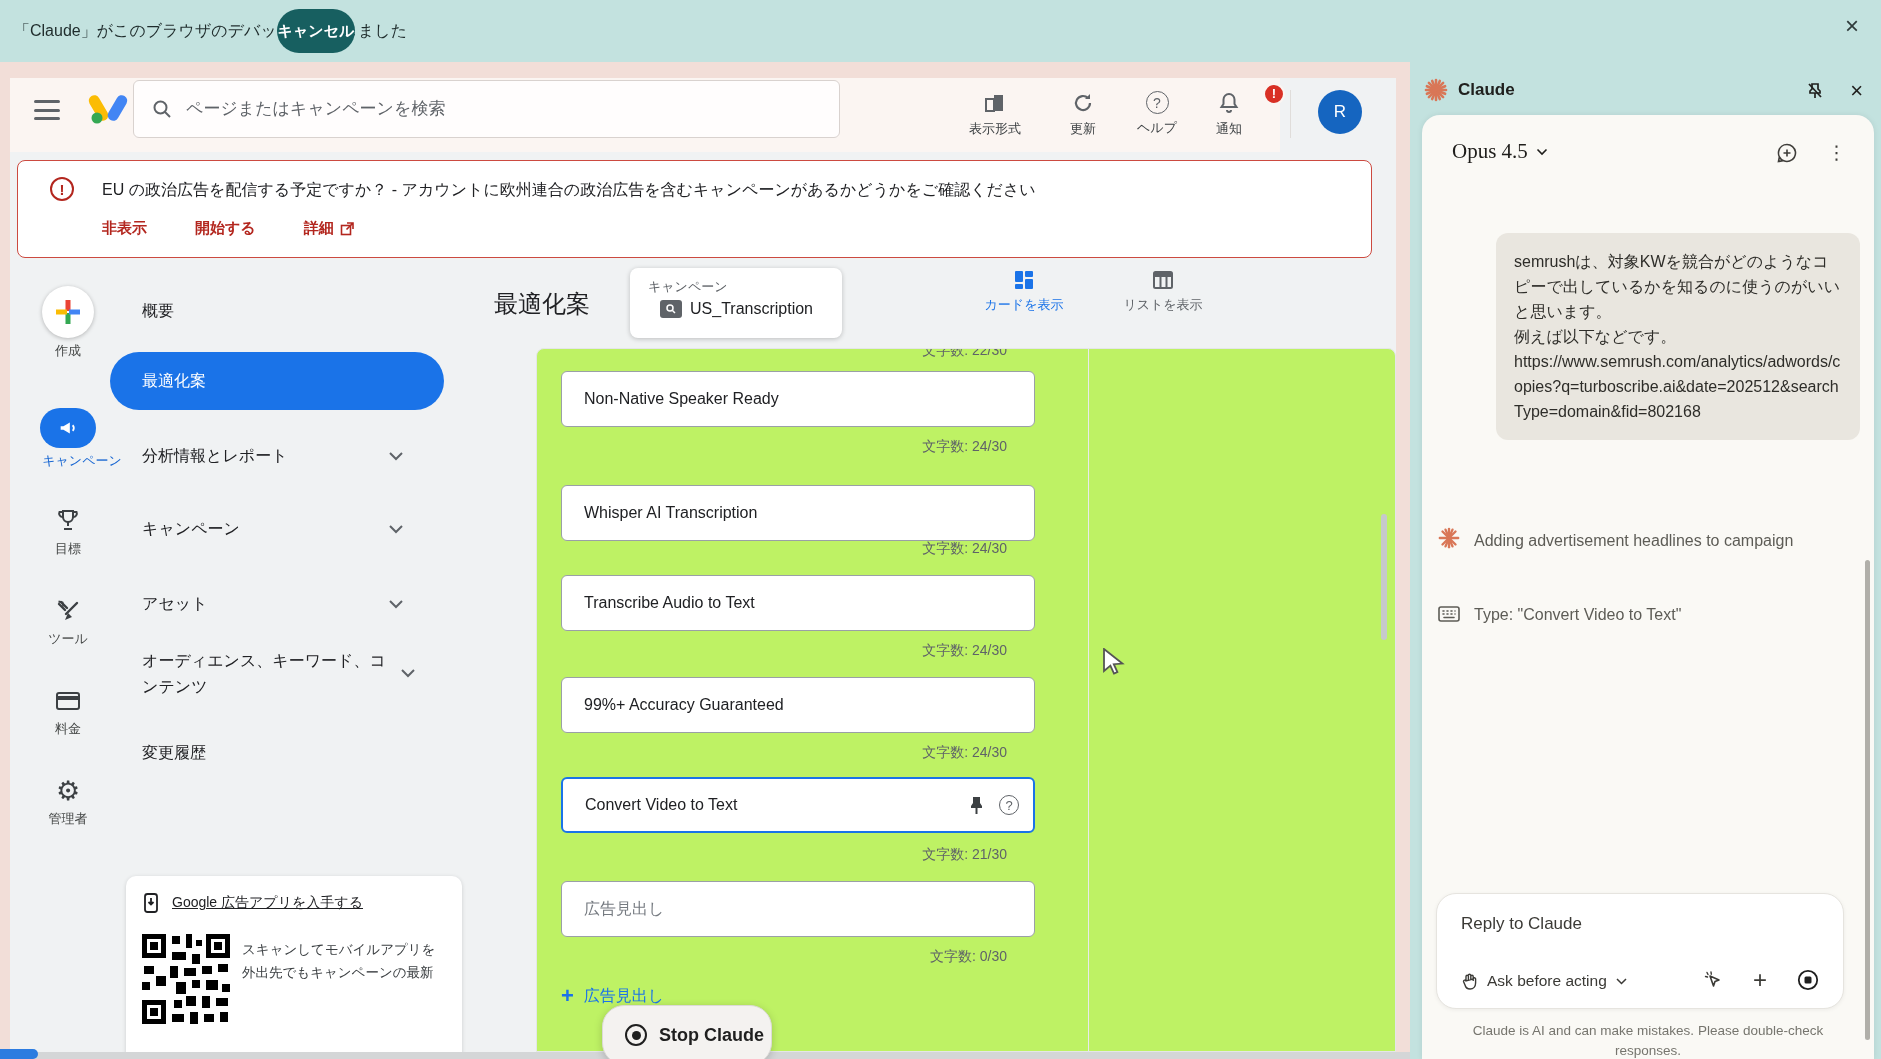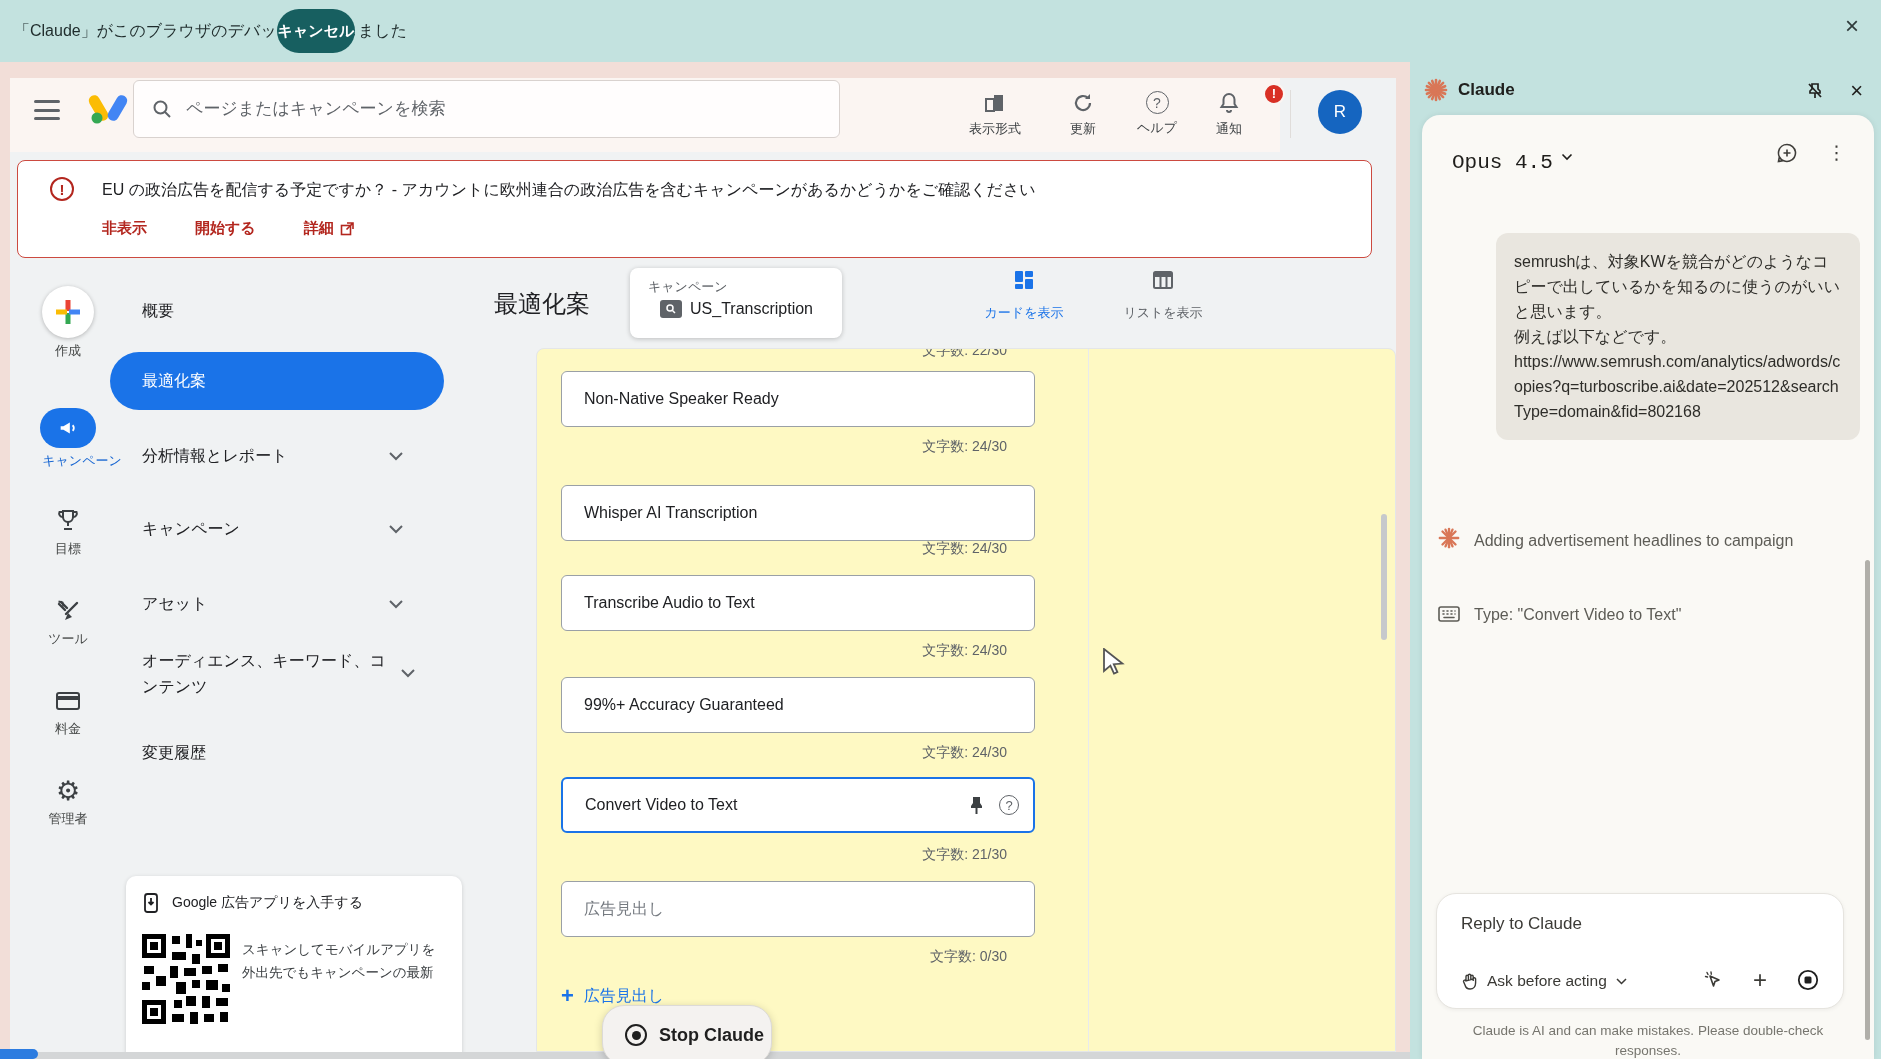--- a/index.html
+++ b/index.html
@@ -47,35 +47,35 @@
   .rail-lbl.blue { color:#1967d2; line-height:17px; }
 
   
   .nav-item { left:110px; width:340px; height:42px; display:flex; align-items:center; padding-left:32px; font-size:16px; color:#202124; cursor:pointer; }
   .nav-pill { left:110px; top:352px; width:334px; height:58px; background:#1a73e8; border-radius:29px; color:#fff; display:flex; align-items:center; padding-left:32px; font-size:16px; cursor:pointer; }
   .nav-chev { position:absolute; right:46px; }
   .nav-wrap { align-items:flex-start; line-height:26px; height:auto; width:352px; }
 
   
   .promo { left:126px; top:876px; width:336px; height:183px; background:#fff; border-radius:10px 10px 0 0; box-shadow:0 1px 4px rgba(0,0,0,.15); }
-  .promo-head { display:flex; align-items:center; gap:10px; padding:16px 0 0 14px; font-size:14px; color:#202124; }
+  .promo-head { display:flex; align-items:center; gap:10px; padding:16px 0 0 14px; font-size:14px; color:#202124;text-decoration:underline; }
   .promo-body { display:flex; gap:10px; padding:18px 0 0 14px; }
   .promo-text { font-size:13.5px; color:#3c4043; line-height:23px; padding-top:6px; }
 
   
   .main-title { left:494px; top:288px; font-size:24px; color:#202124; }
   .camp-chip { left:630px; top:268px; width:212px; height:70px; background:#fff; border-radius:8px; box-shadow:0 1px 5px rgba(0,0,0,.22); padding:10px 0 0 18px; cursor:pointer; }
   .camp-chip .small { font-size:13px; color:#5f6368; }
   .camp-chip .row { display:flex; align-items:center; gap:8px; margin-top:4px; font-size:16px; color:#202124;margin-left:12px; }
   .chip-ic { width:22px; height:18px; background:#5f6368; border-radius:3px; display:flex; align-items:center; justify-content:center; }
-  .view-btn { top:268px; width:130px; height:64px; display:flex; flex-direction:column; align-items:center; gap:12px; cursor:pointer; }
+  .view-btn { top:268px; width:130px; height:64px; display:flex; flex-direction:column; align-items:center; gap:4px; cursor:pointer; }
   .view-btn .lbl { font-size:13px; color:#5f6368; }
   .view-btn.active .lbl { color:#1a73e8; }
 
-  .main-card { left:536px; top:348px; width:860px; height:704px; background:#fef9c3; border:1px solid #e4e6e8; border-radius:8px 8px 0 0; overflow:hidden; }
+  .main-card { left:536px; top:348px; width:860px; height:704px; background:#bef264; border:1px solid #e4e6e8; border-radius:8px 8px 0 0; overflow:hidden; }
   .col-divider { position:absolute; left:551px; top:0; width:1px; height:704px; background:#e8eaed; }
   .fld { position:absolute; left:24px; width:474px; height:56px; border:1px solid #9aa0a6; border-radius:6px; background:#fff; display:flex; align-items:center; }
   .fld input { border:none; outline:none; width:380px; margin-left:22px; font-size:16px; color:#202124; background:transparent; font-family:"Liberation Sans",sans-serif; }
   .fld input::placeholder { color:#757a80; }
   .fld.focused { border:2px solid #1a73e8; }
   .fld-icons { position:absolute; right:14px; display:flex; gap:14px; align-items:center; }
   .counter { position:absolute; left:24px; width:446px; text-align:right; font-size:14px; color:#5f6368; }
   .add-link { position:absolute; left:24px; top:634px; display:flex; align-items:center; gap:10px; color:#1a73e8; font-size:16px; cursor:pointer; }
   .add-link .plus { font-size:22px; font-weight:bold; }
 
@@ -90,21 +90,21 @@
   .rec-icon { width:22px; height:22px; border-radius:50%; border:2.5px solid #1f1f1f; display:flex; align-items:center; justify-content:center; }
   .rec-icon i { width:9px; height:9px; border-radius:50%; background:#1f1f1f; }
 
   
   .claude-panel { left:1410px; top:62px; width:471px; height:997px; background:#c3e2df; }
   .cl-head { position:absolute; left:14px; top:16px; display:flex; align-items:center; gap:10px; }
   .cl-title { font-size:17px; font-weight:bold; color:#20201e; }
   .cl-head-icons { position:absolute; right:18px; top:18px; display:flex; gap:26px; align-items:center; color:#20201e; }
   .cl-card { position:absolute; left:12px; top:53px; width:452px; height:944px; background:#faf9f5; border-radius:18px 18px 0 0; box-shadow:0 0 6px rgba(0,0,0,.08); }
   .model-row { position:absolute; left:30px; top:24px; display:flex; align-items:center; gap:8px; cursor:pointer; }
-  .model-name { font-family:Liberation Mono, monospace; font-size:21px; color:#1f1e1b;margin-top:12px; }
+  .model-name { font-family:Liberation Serif, serif; font-size:21px; color:#1f1e1b; }
   .model-icons { position:absolute; right:28px; top:26px; display:flex; gap:30px; align-items:center; color:#3f3e3a; }
   .kebab { font-size:19px; color:#3f3e3a; letter-spacing:0; cursor:pointer; }
   .bubble { position:absolute; left:74px; right:14px; top:118px; background:#e9e6df; border-radius:12px; padding:16px 18px; font-size:16px; line-height:25px; color:#2e2d29; white-space:pre-line; word-break:break-all; }
   .status { position:absolute; left:16px; display:flex; gap:14px; }
   .status .txt { font-size:16px; color:#5d5c56; line-height:27px; width:320px; }
   .cl-scroll { position:absolute; right:4px; top:445px; width:5px; height:480px; background:#b0afa9; border-radius:3px; }
   .reply-card { position:absolute; left:14px; right:30px; top:778px; height:116px; background:#fff; border:1px solid #e6e4df; border-radius:20px; box-shadow:0 1px 4px rgba(0,0,0,.06); }
   .reply-ph { position:absolute; left:24px; top:20px; font-size:17px; color:#3b3a36; }
   .mode-row { position:absolute; left:24px; bottom:18px; display:flex; align-items:center; gap:9px; color:#3b3a36; font-size:15.5px; cursor:pointer; }
   .reply-icons { position:absolute; right:24px; bottom:16px; display:flex; gap:30px; align-items:center; color:#3b3a36; }

